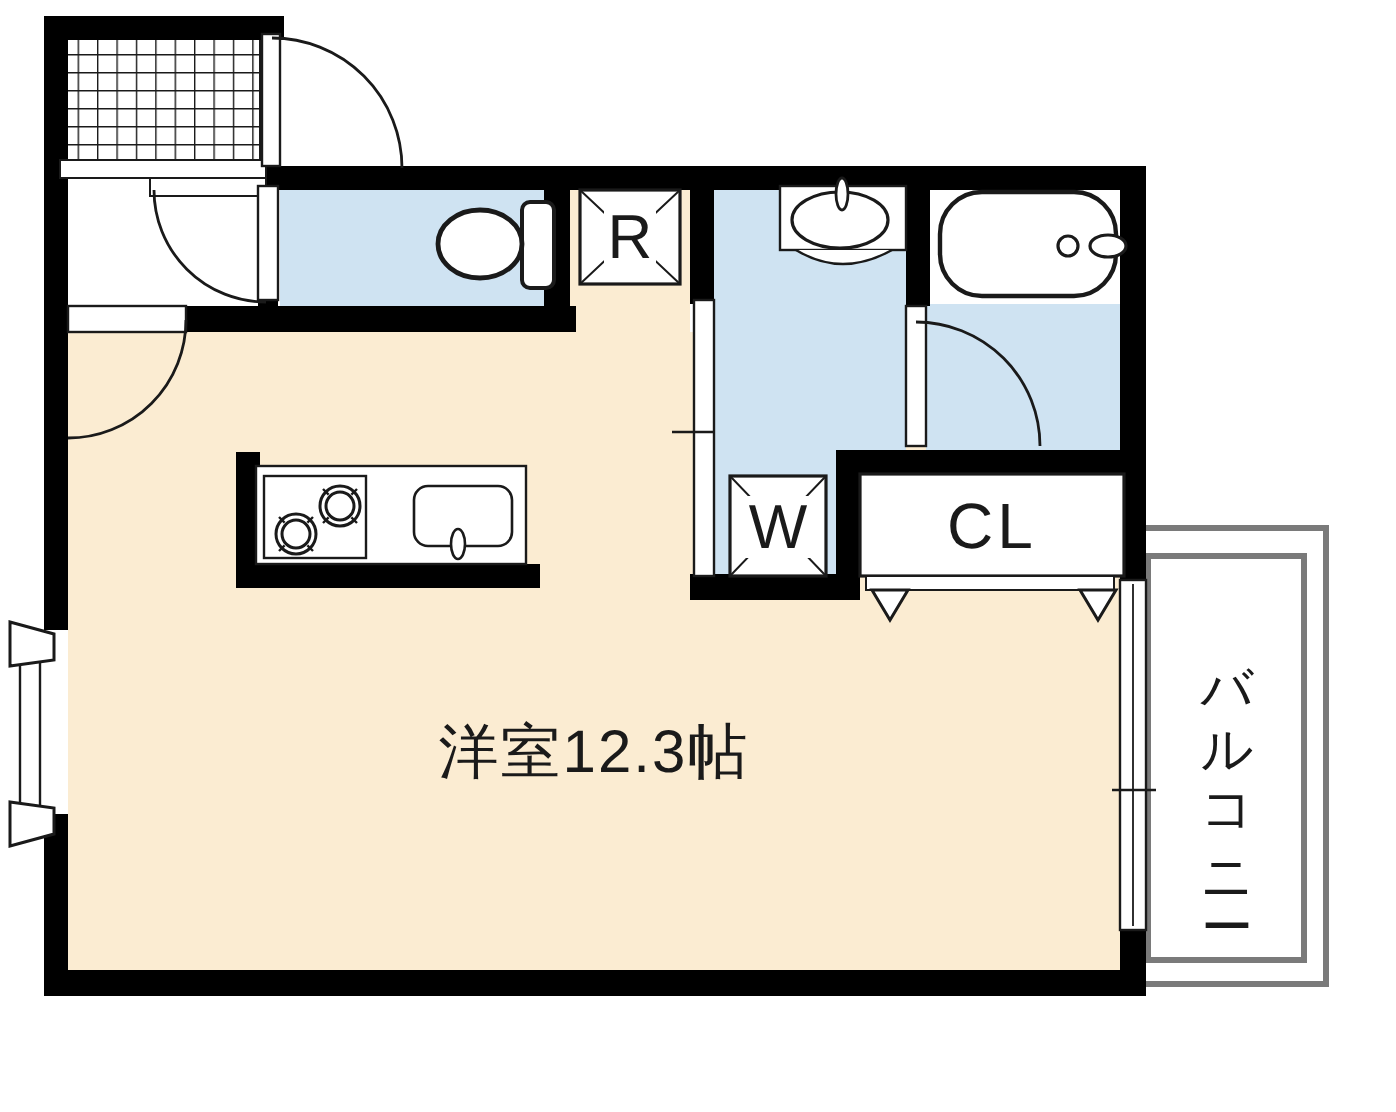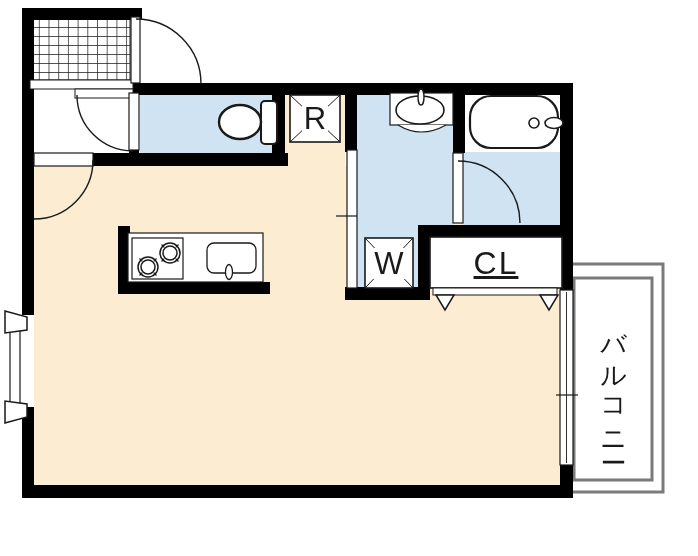--- a/index.html
+++ b/index.html
@@ -8,21 +8,21 @@
     font-family:"Liberation Sans","DejaVu Sans",sans-serif;color:#000;
   }
   .plan svg{position:absolute;left:0;top:0;display:block;}
   .label{position:absolute;display:flex;align-items:center;justify-content:center;
          color:#1a1a1a;line-height:1;white-space:nowrap;}
   .label-main{left:157px;top:357px;width:280px;height:40px;font-size:30px;letter-spacing:1px;}
   .label-balcony{left:599px;top:300px;width:30px;height:168px;font-size:26px;
                  writing-mode:vertical-rl;text-orientation:mixed;letter-spacing:4px;}
   .label-r{left:290px;top:95px;width:50px;height:47px;font-size:31px;}
   .label-w{left:365px;top:238px;width:48px;height:50px;font-size:31px;}
-  .label-cl{left:430px;top:237px;width:132px;height:51px;font-size:32px;letter-spacing:2px;text-decoration:underline;}
+  .label-cl{left:430px;top:237px;width:132px;height:51px;font-size:32px;letter-spacing:2px;}
   .symbg{background:#ffffff;padding:0 2px;}
 </style>
 </head>
 <body>
 
 <div class="plan">
   <svg width="698" height="556" viewBox="0 0 698 556">
     <defs>
       <pattern id="tilegrid" width="9.7" height="9" patternUnits="userSpaceOnUse">
         <path d="M9.7 0 H0 V9" fill="none" stroke="#1a1a1a" stroke-width="1.4"></path>
@@ -140,20 +140,21 @@
     </g>
 
     <g fill="#ffffff" stroke="#1a1a1a">
       <rect x="22" y="315" width="12" height="92" stroke="none"></rect>
       <rect x="10" y="327" width="10" height="80" stroke-width="1.2"></rect>
       <path d="M5 311 L27 317 L27 330 L5 333 Z" stroke-width="1.5"></path>
       <path d="M5 423 L27 417 L27 404 L5 401 Z" stroke-width="1.5"></path>
     </g>
   </svg>
 
+  <div class="label label-main">洋室12.3帖</div>
   <div class="label label-balcony">バルコニー</div>
   <div class="label label-r">
     <span class="symbg">R</span>
   </div>
   <div class="label label-w">
     <span class="symbg">W</span>
   </div>
   <div class="label label-cl">CL</div>
 </div>
 

